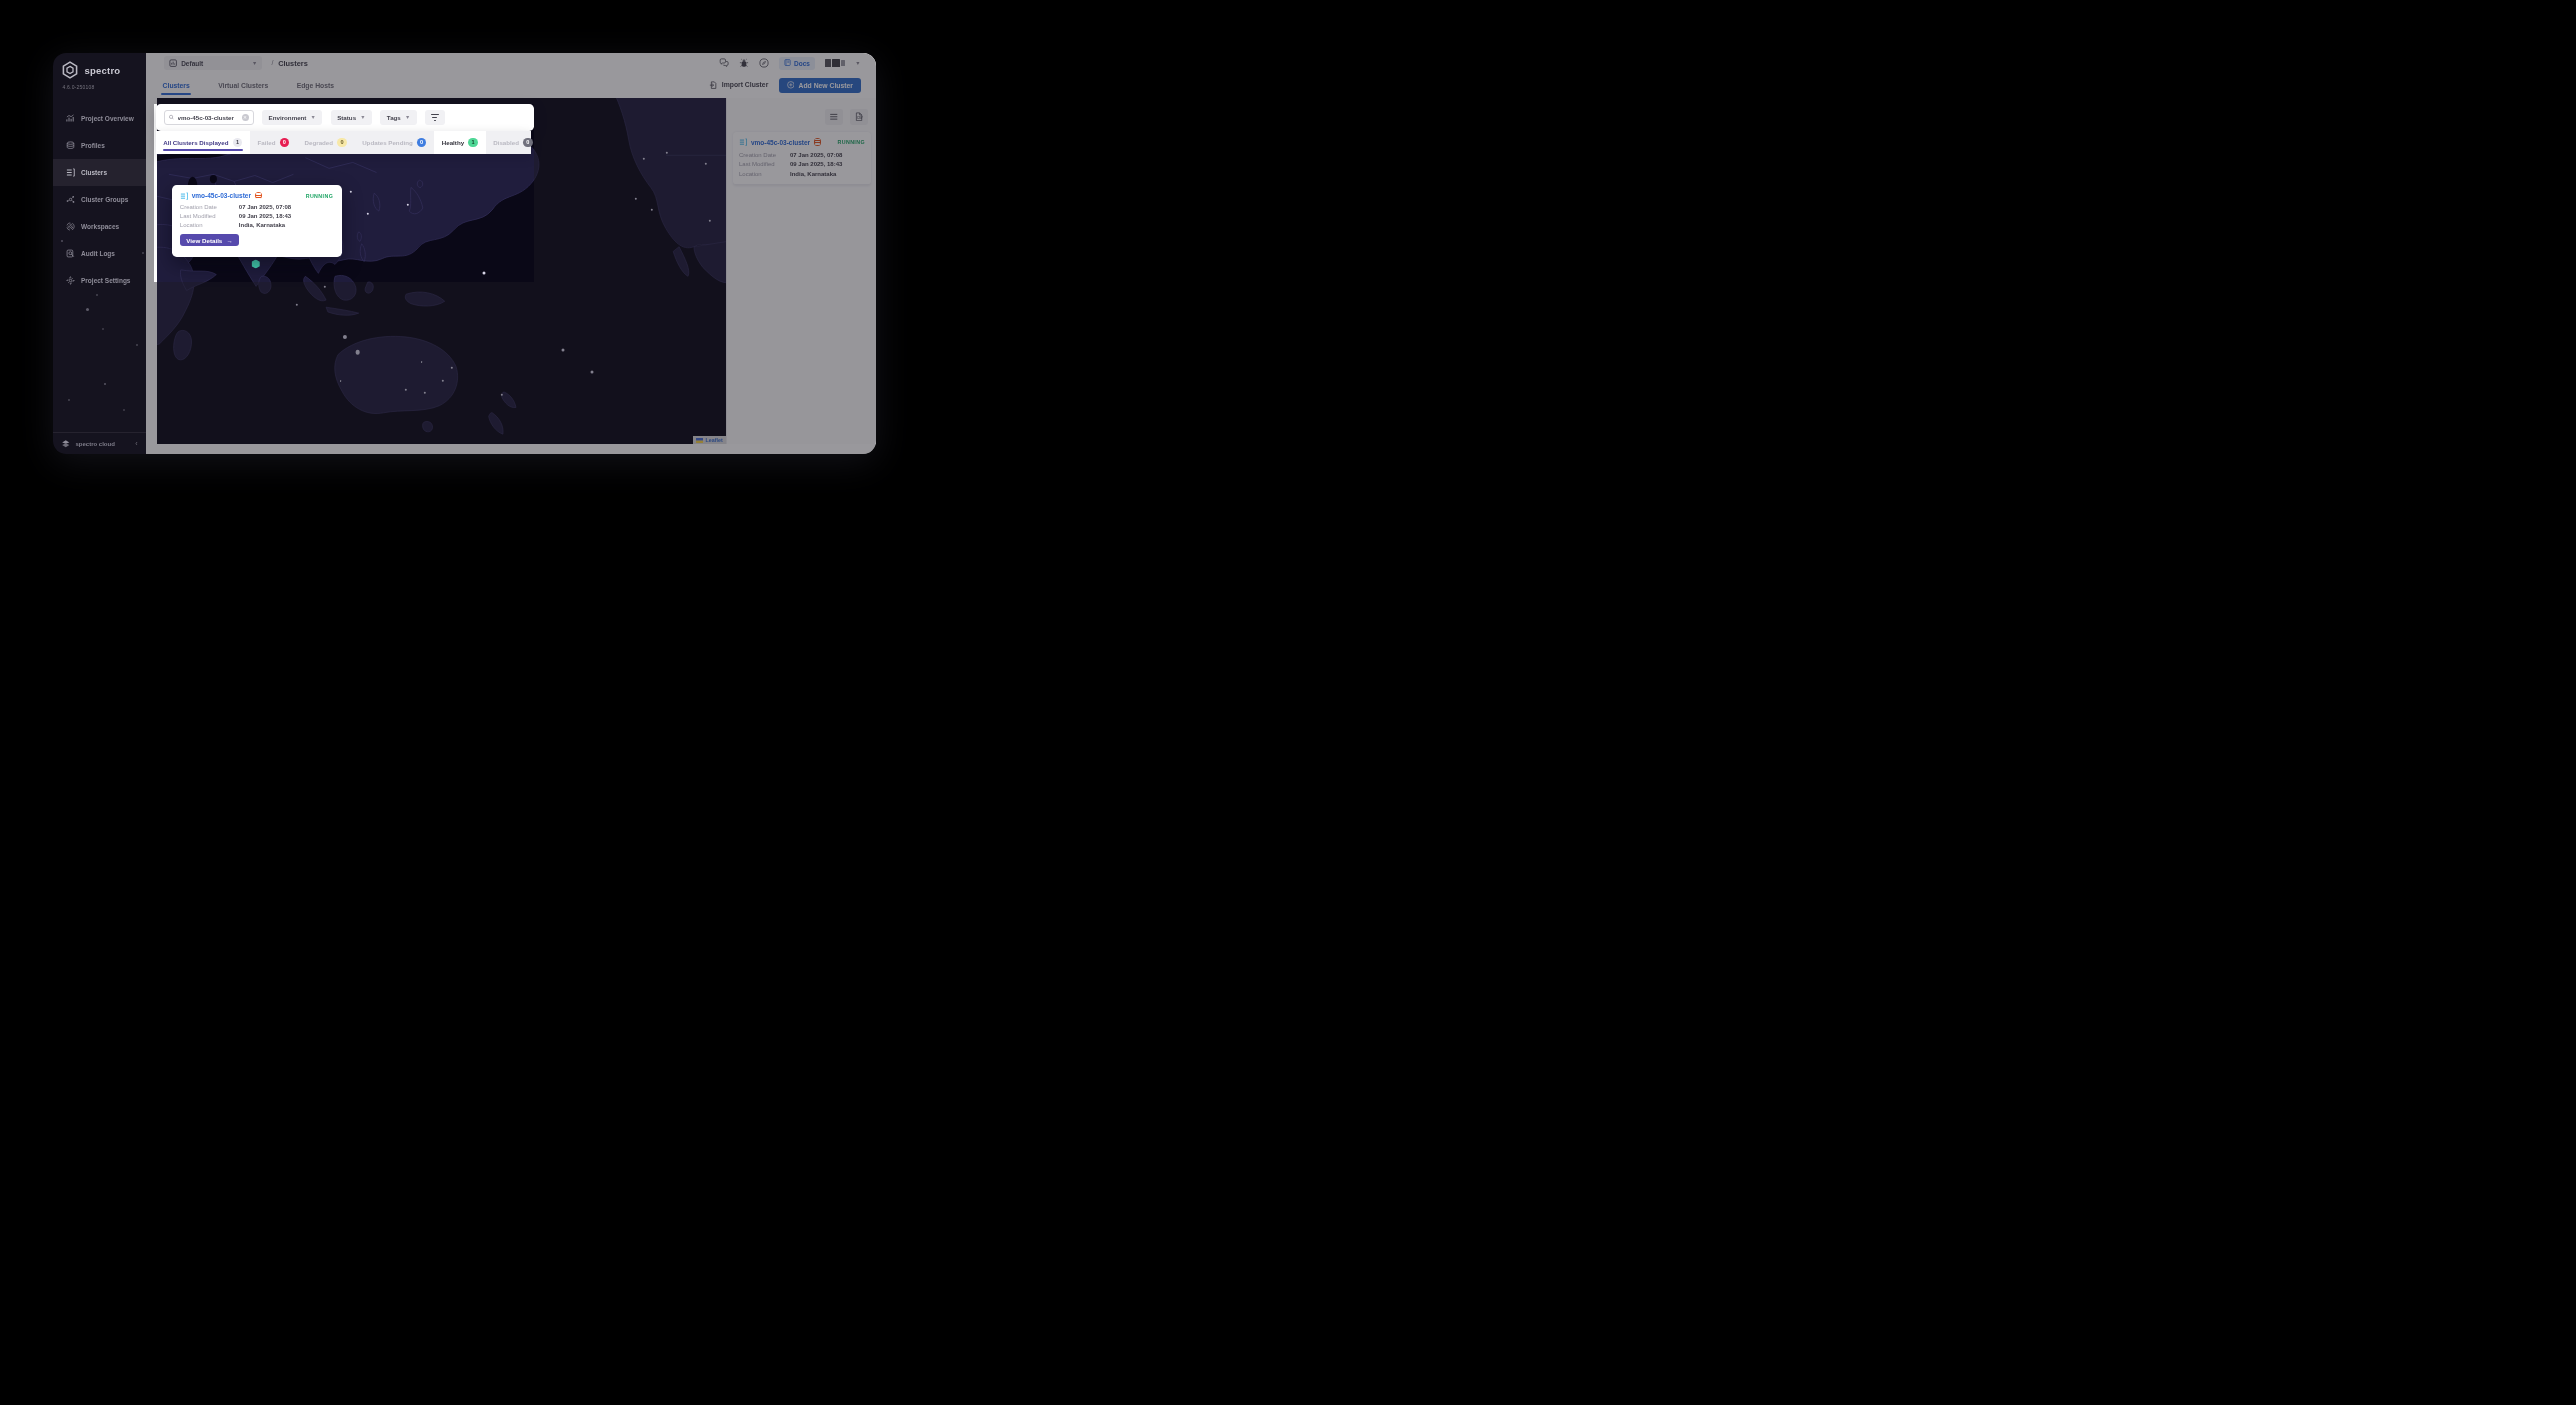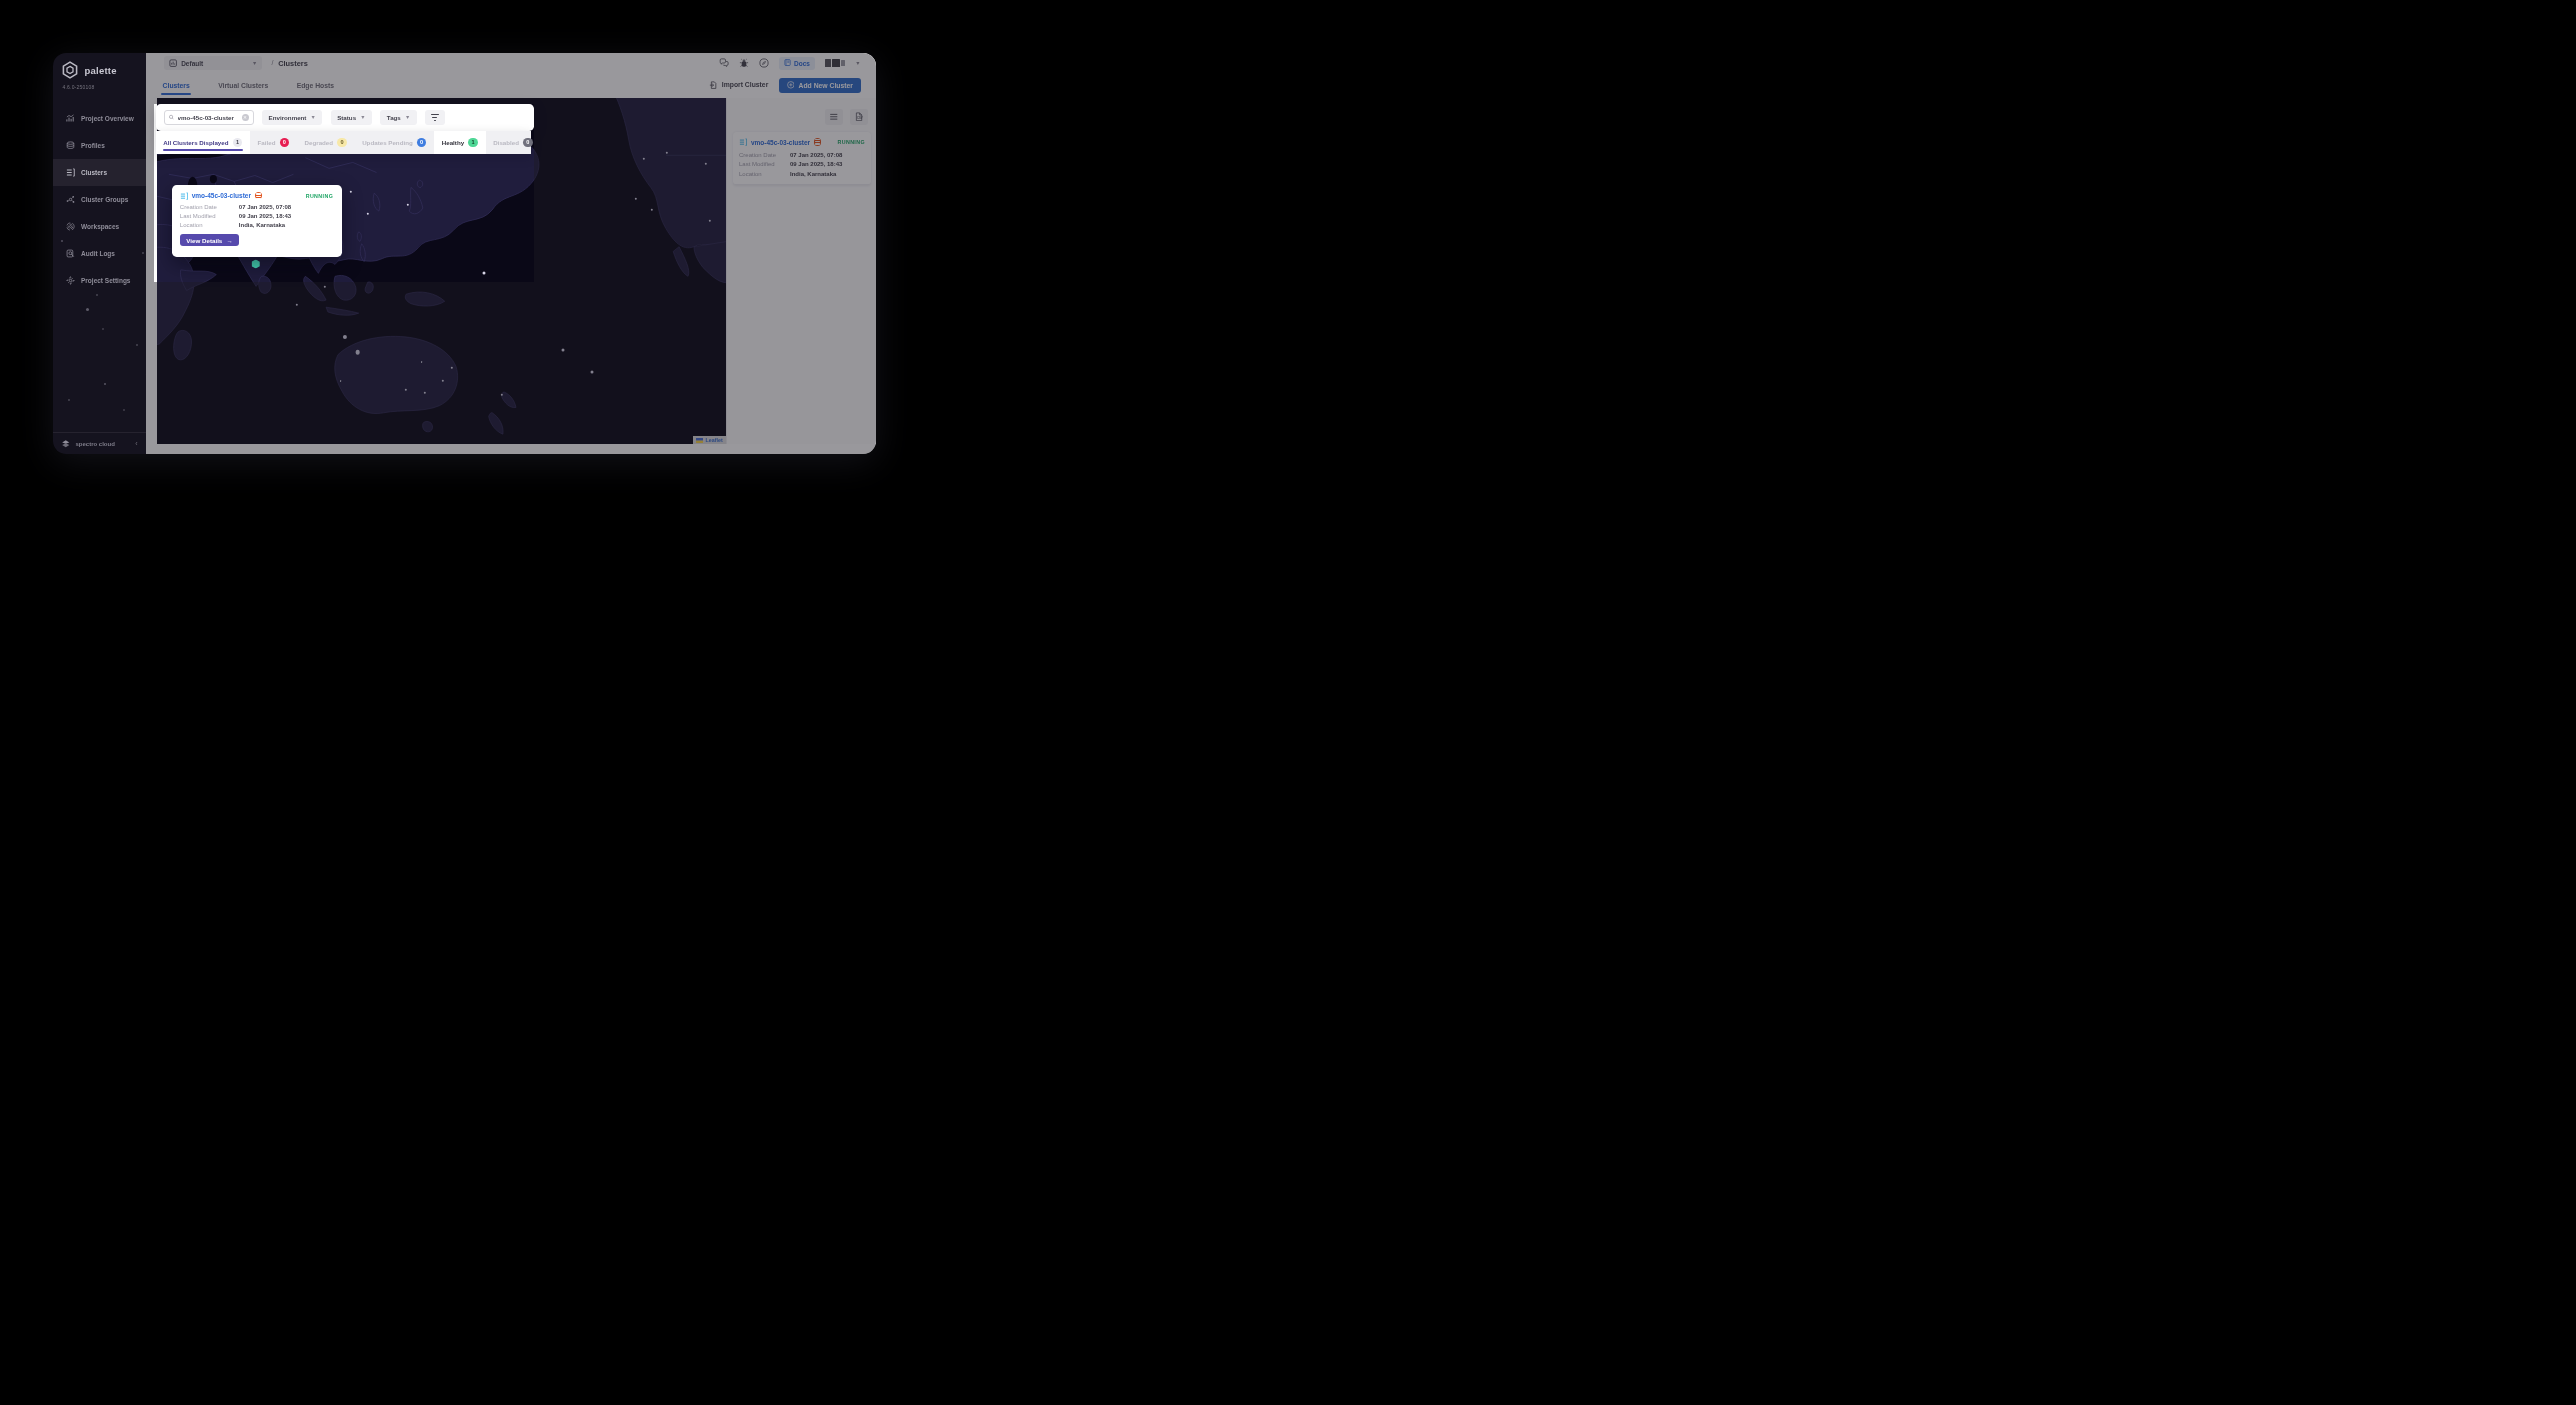--- a/index.html
+++ b/index.html
@@ -160,21 +160,21 @@
 <body>
 
 <div class="app-window">
 
   <aside class="sidebar">
     <div class="side-logo-row">
       <svg class="logo-hex" viewBox="0 0 30 30">
         <path d="M15 2 L26 8.5 V21.5 L15 28 L4 21.5 V8.5 Z" fill="none" stroke="#b9b8c2" stroke-width="2.6"></path>
         <path d="M15 9 L20 12 V18 L15 21 L10 18 V12 Z" fill="none" stroke="#b9b8c2" stroke-width="2.2"></path>
       </svg>
-      <span class="logo-word">palette</span>
+      <span class="logo-word">spectro</span>
     </div>
     <div class="side-version">4.6.0-250108</div>
 
     <nav class="side-nav">
       <div class="nav-item">
           <span><svg viewBox="0 0 15 15" style="width: 9px; height: 9px;">
               <path d="M1.5 12.5 V9 M5 12.5 V6 M8.5 12.5 V8 M12 12.5 V5" stroke="currentColor" stroke-width="1.6" fill="none"></path>
               <path d="M1.5 5 L5 2.5 L8.5 4.5 L12.5 1.5" stroke="currentColor" stroke-width="1.2" fill="none"></path>
             </svg></span>
           <span>Project Overview</span>

